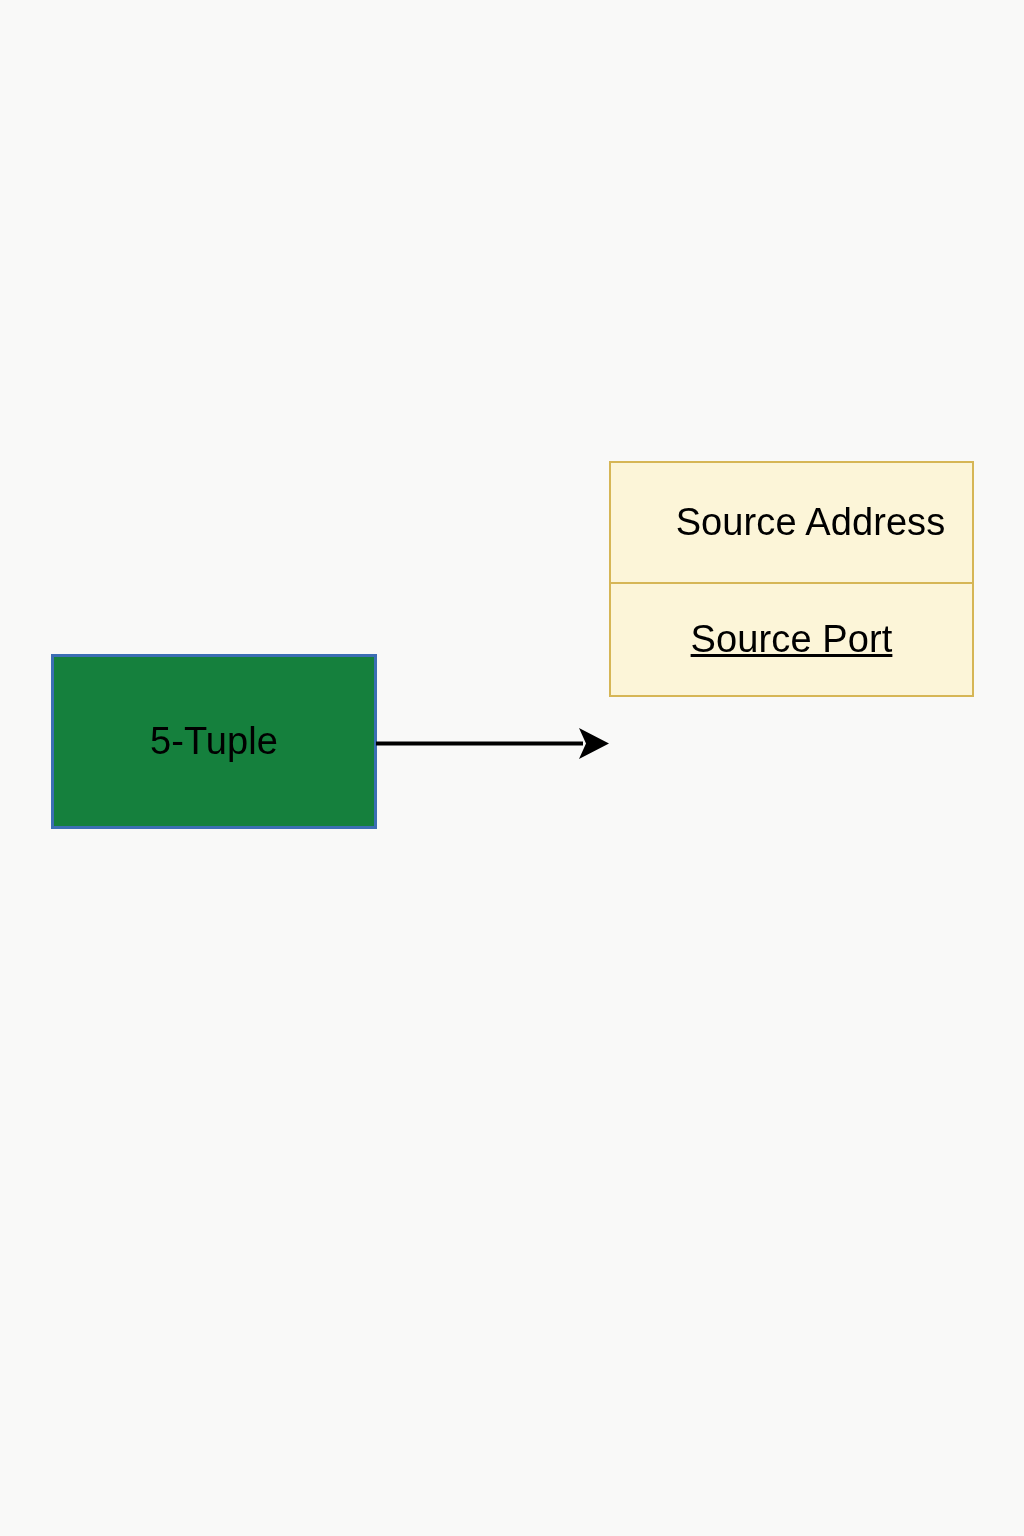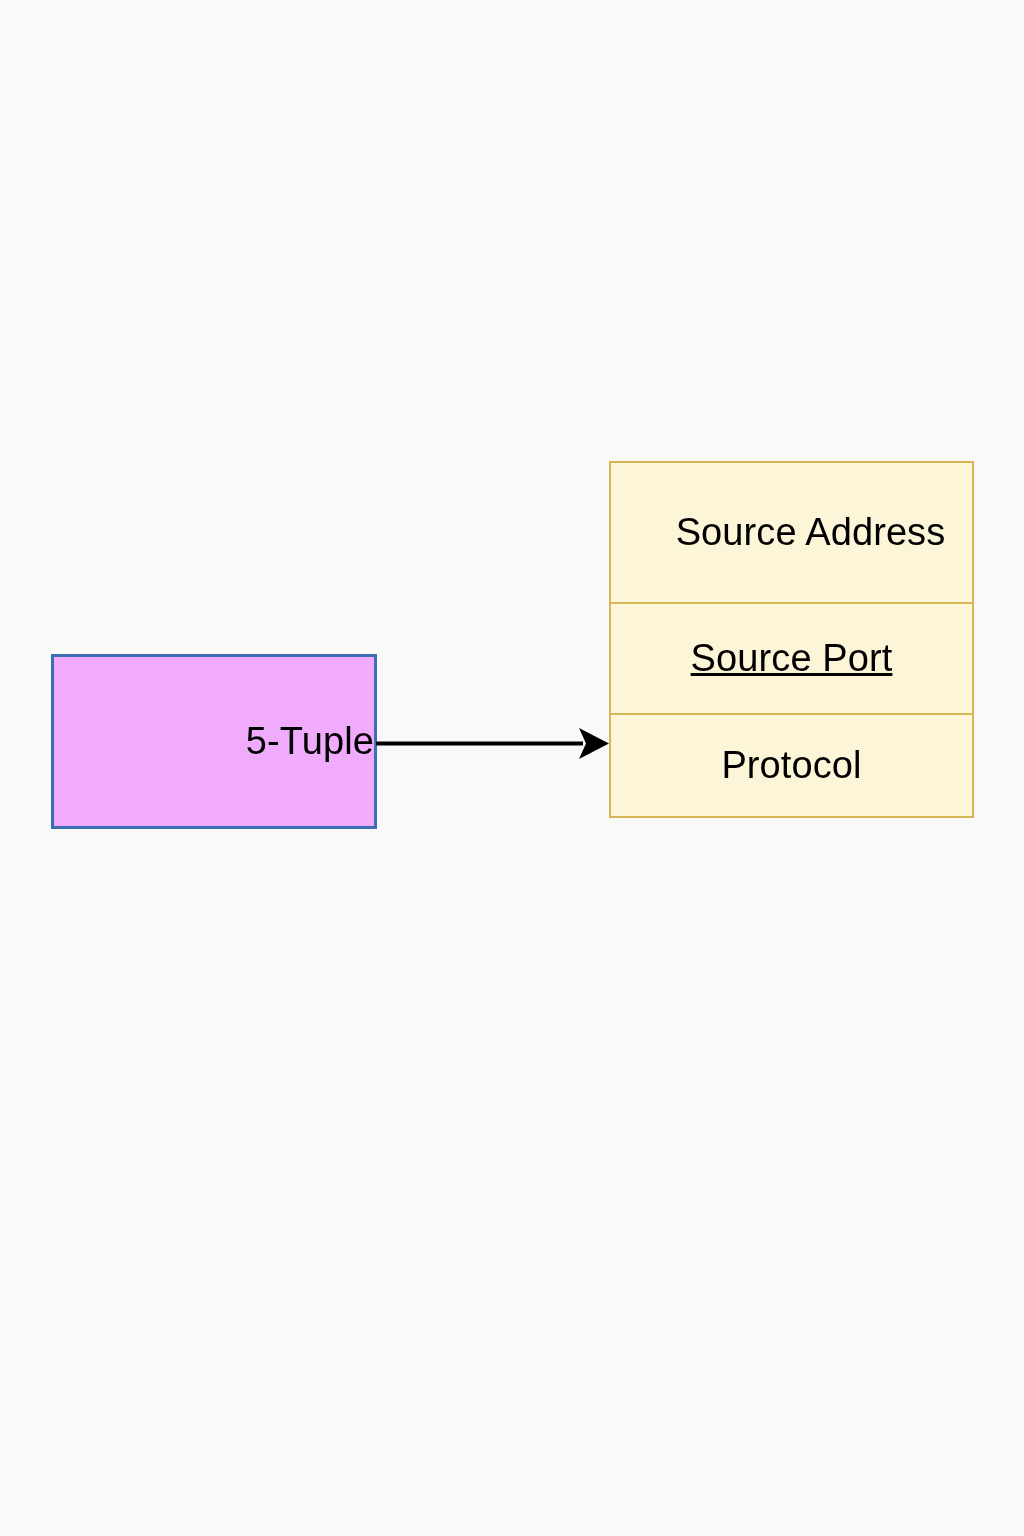--- a/index.html
+++ b/index.html
@@ -20,25 +20,25 @@
   }
 
   
   .node-blue {
     position: absolute;
     left: 51px;
     top: 654px;
     width: 326px;
     height: 175px;
     box-sizing: border-box;
-    background: #f0abfc;
+    background: #15803d;
     border: 3px solid #3c6eb4;
     display: flex;
     align-items: center;
-    justify-content: flex-end;
+    justify-content: center;
   }
   .node-blue-label {
     font-size: 38px;
     line-height: 1.12;
     color: #000000;
     text-align: center;
     letter-spacing: 0.1px;
   }
 
   
@@ -74,21 +74,21 @@
     border-bottom: none;
   }
   .stack-row-label {
     font-size: 38px;
     line-height: 1.14;
     color: #000000;
     text-align: center;
     letter-spacing: 0.1px;
   }
 
-  .h-123 { height: 141px; padding-left: 48px; }
+  .h-123 { height: 121px; padding-left: 48px; }
   .h-138 { height: 138px; }
   .h-111 { height: 111px; text-decoration: underline; }
   .h-125 { height: 125px; }
   .h-099 { height: 101px; }
 </style>
 </head>
 <body>
 
 <div id="diagram-canvas">
 
@@ -108,19 +108,16 @@
     <div class="stack-row h-123">
       <span class="stack-row-label">Source Address</span>
     </div>
 
 
     <div class="stack-row h-111">
       <span class="stack-row-label">Source Port</span>
     </div>
 
 
-    <div class="stack-row h-099">
-      <span class="stack-row-label">Protocol</span>
-    </div>
 
   </div>
 
 </div>
 
 </body></html>

